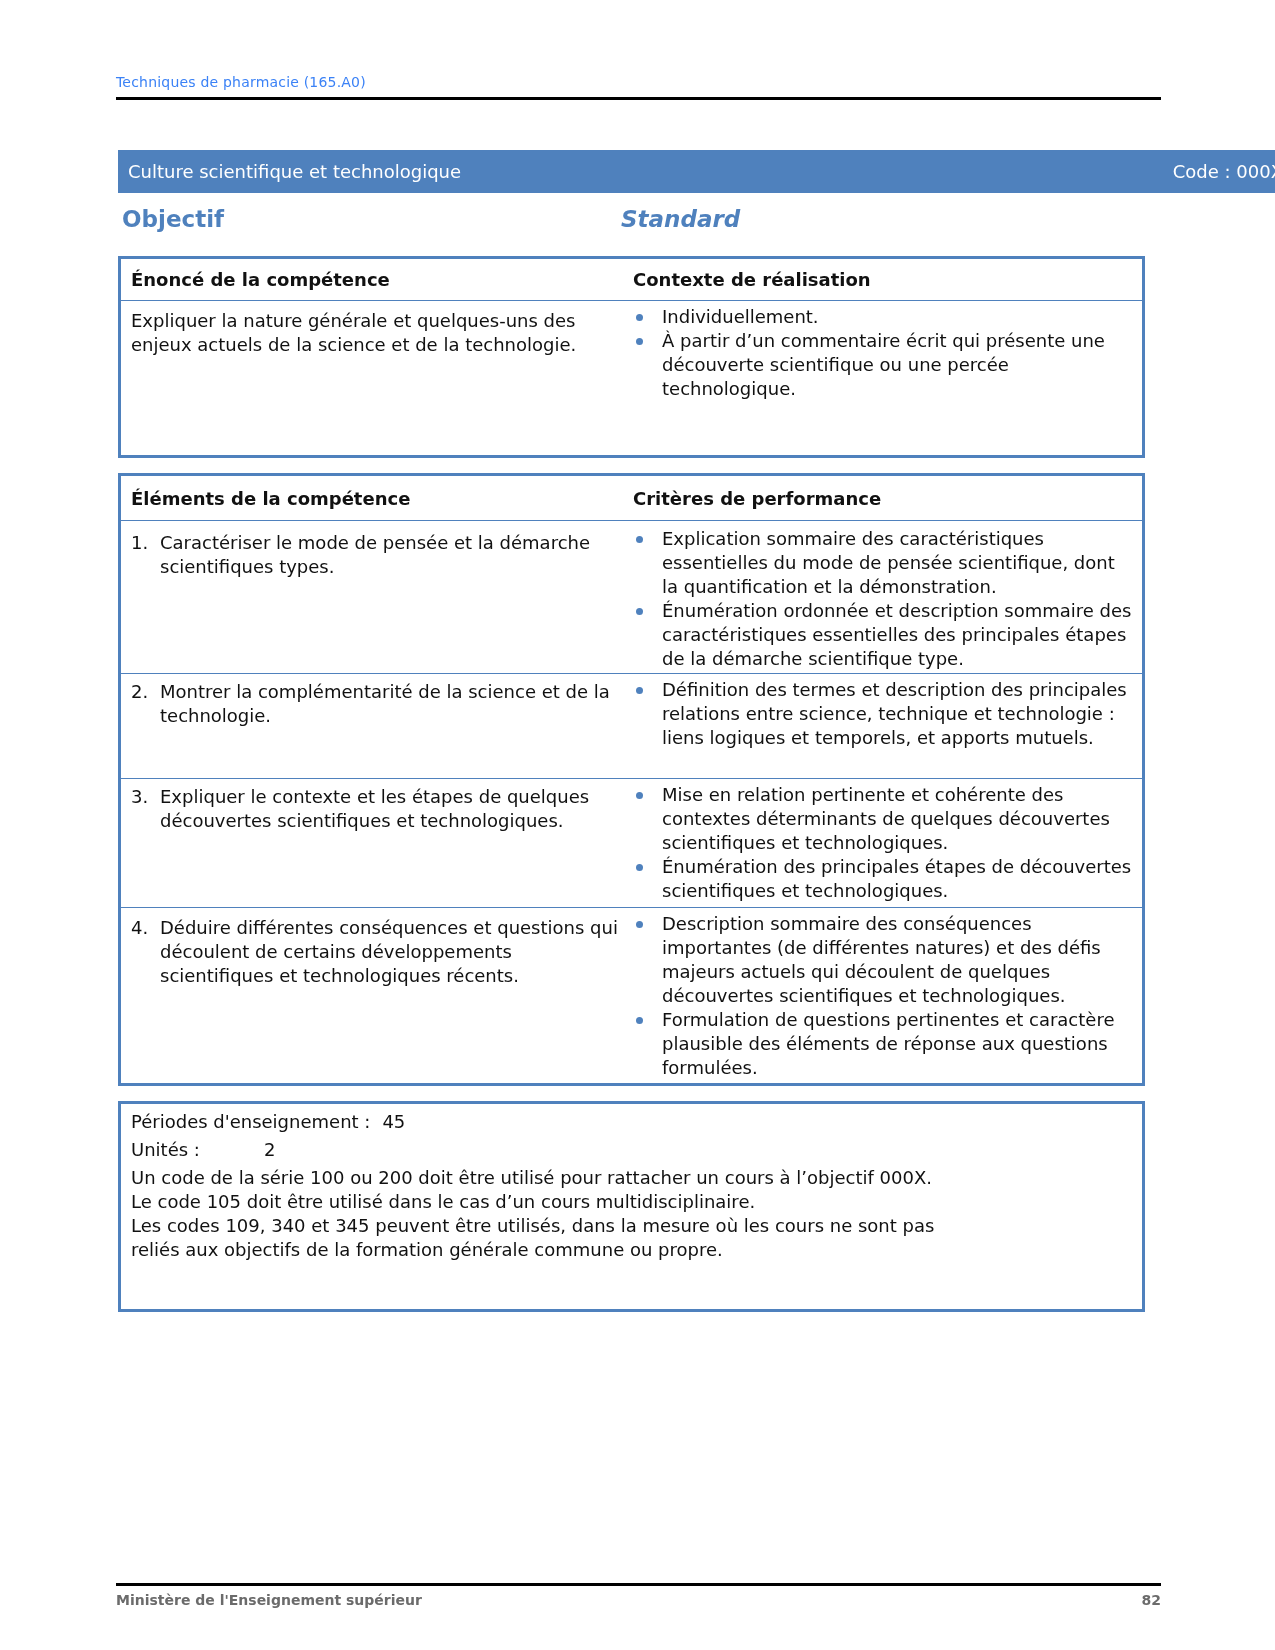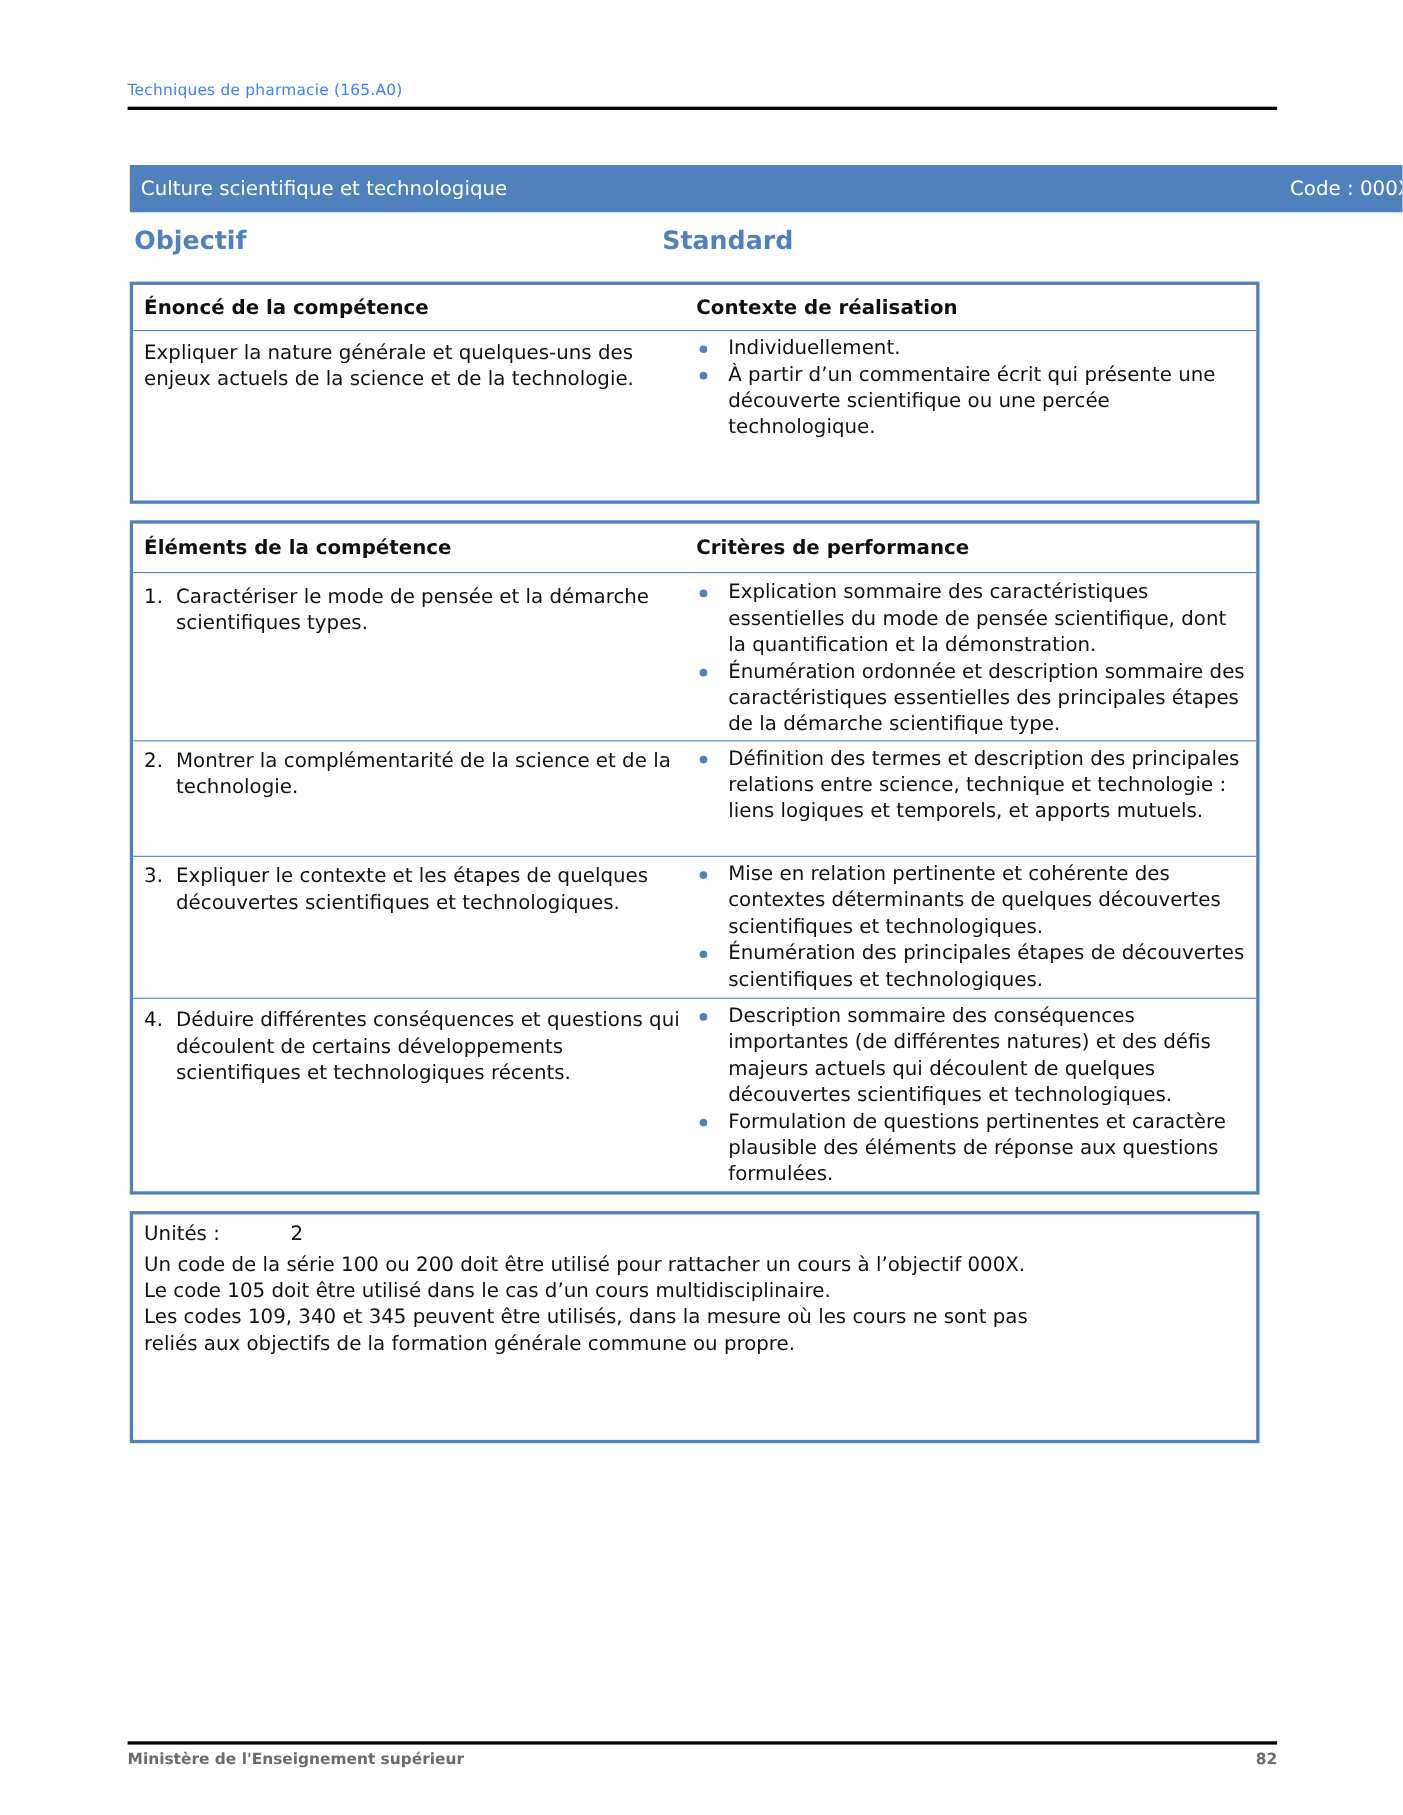--- a/index.html
+++ b/index.html
@@ -80,21 +80,21 @@
 <div class="page-header">Techniques de pharmacie (165.A0)</div>
 <div class="page-header-rule"></div>
 
 <div class="banner">
   <span>Culture scientifique et technologique</span>
   <span>Code : 000X</span>
 </div>
 
 <div class="section-heads">
   <span class="section-head" style="left:4px;">Objectif</span>
-  <span class="section-head" style="left:484px;">Standard</span>
+  <span class="section-head" style="left:503px;font-style:italic;">Standard</span>
 </div>
 
 <div class="box" style="top:256px; height:202px;">
   <div class="hdr">
     <div class="col-l">Énoncé de la compétence</div>
     <div class="col-r">Contexte de réalisation</div>
   </div>
   <div class="row" style="height:154px;">
     <div class="col-l" style="padding-top:8px;">Expliquer la nature générale et quelques-uns des enjeux actuels de la science et de la technologie.</div>
     <div class="col-r" style="padding-top:4px;">
@@ -186,20 +186,24 @@
             <span class="dot"></span>
             <span class="txt">Formulation de questions pertinentes et caractère plausible des éléments de réponse aux questions formulées.</span>
           </li>
       </ul>
     </div>
   </div>
 </div>
 
 <div class="box" style="top:1101px; height:211px;">
   <div class="act-body">
+    <div class="act-line">
+      <span class="act-label act-label-wide">Périodes d'enseignement :</span>
+      <span>45</span>
+    </div>
     <div class="act-line">
       <span class="act-label">Unités :</span>
       <span>2</span>
     </div>
     <div class="act-line">
       <div class="act-value-block">
         <div>Un code de la série 100 ou 200 doit être utilisé pour rattacher un cours à l’objectif 000X.</div>
         <div>Le code 105 doit être utilisé dans le cas d’un cours multidisciplinaire.</div>
         <div>Les codes 109, 340 et 345 peuvent être utilisés, dans la mesure où les cours ne sont pas</div>
         <div>reliés aux objectifs de la formation générale commune ou propre.</div>

